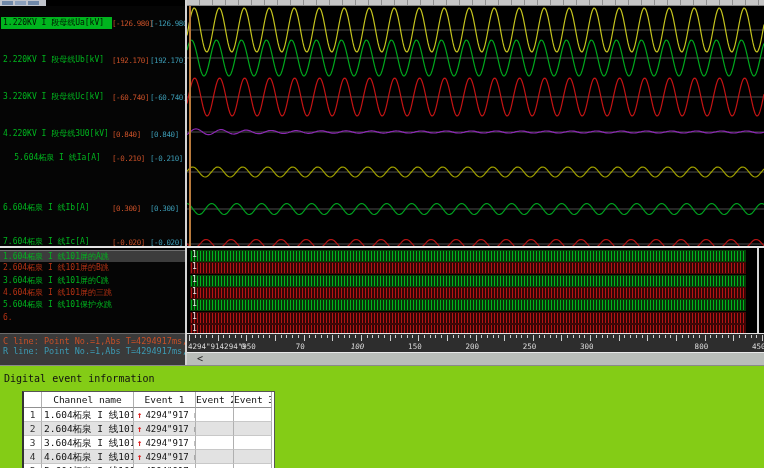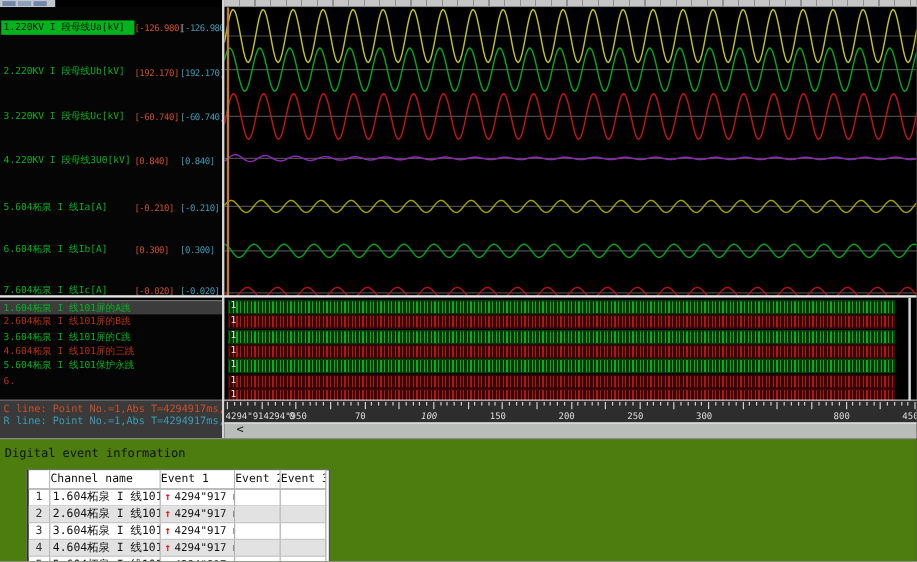--- a/index.html
+++ b/index.html
@@ -44,27 +44,27 @@
   .st-d{top:22px;color:#e0e0e0;}
   
   #time-axis{left:187px;top:334px;width:577px;height:18px;background:#2d2d2d;overflow:hidden;}
   .tick{position:absolute;top:1px;width:1px;background:#cfcfcf;}
   .ax-label{position:absolute;top:8px;font-size:7.5px;color:#dadada;transform:translateX(-50%);white-space:nowrap;}
   .ax-edge{position:absolute;left:1px;top:8px;font-size:7.5px;color:#dadada;white-space:nowrap;}
   
   #scroll-strip{left:187px;top:352px;width:577px;height:13px;background:#b9bdb9;border-top:1px solid #e8e8e8;box-sizing:border-box;}
   .scroll-arrow{position:absolute;left:10px;top:0px;font-size:10px;line-height:12px;color:#222;}
   
-  #bottom{left:0;top:365px;width:764px;height:103px;background:#4d7c0f;border-top:1px solid #8a8a8a;box-sizing:border-box;overflow:hidden;color:#111;}
+  #bottom{left:0;top:365px;width:764px;height:103px;background:#84cc16;border-top:1px solid #8a8a8a;box-sizing:border-box;overflow:hidden;color:#111;}
   .section-title{position:absolute;left:4px;top:7px;font-size:10px;}
   #event-table{position:absolute;left:22px;top:25px;width:250px;background:#fff;border:1px solid #555;border-left:2px solid #333;
      display:grid;grid-template-columns:18px 92px 62px 38px 38px;font-size:9.5px;}
   .cell{border-right:1px solid #b0b0b0;border-bottom:1px solid #c8c8c8;height:14px;line-height:14px;
         white-space:nowrap;overflow:hidden;box-sizing:border-box;}
-  .cell.hdr{height:16px;line-height:16px;text-align:left;border-bottom:1px solid #909090;background:#fff;}
+  .cell.hdr{height:16px;line-height:16px;text-align:center;border-bottom:1px solid #909090;background:#fff;}
   .cell.num{text-align:center;color:#333;}
   .cell.name{padding-left:2px;font-size:9.5px;}
   .cell.ev1{padding-left:3px;font-size:9px;}
   .arrow{color:#dc1414;font-weight:bold;margin-right:3px;}
   .row-even{background:#e2e2e2;}
 </style>
 </head>
 <body>
 
 <div class="app">
@@ -90,21 +90,21 @@
       <div class="a-row" style="top: 85px;">
         <div class="a-label">3.220KV I 段母线Uc[kV]</div>
         <div class="a-v1">[-60.740]</div>
         <div class="a-v2">[-60.740]</div>
       </div>
       <div class="a-row" style="top: 122px;">
         <div class="a-label">4.220KV I 段母线3U0[kV]</div>
         <div class="a-v1">[0.840]</div>
         <div class="a-v2">[0.840]</div>
       </div>
-      <div class="a-row" style="top: 161px;">
+      <div class="a-row" style="top: 146px; text-align: center;">
         <div class="a-label">5.604柘泉 I 线Ia[A]</div>
         <div class="a-v1">[-0.210]</div>
         <div class="a-v2">[-0.210]</div>
       </div>
       <div class="a-row" style="top: 196px;">
         <div class="a-label">6.604柘泉 I 线Ib[A]</div>
         <div class="a-v1">[0.300]</div>
         <div class="a-v2">[0.300]</div>
       </div>
       <div class="a-row" style="top: 230px;">

